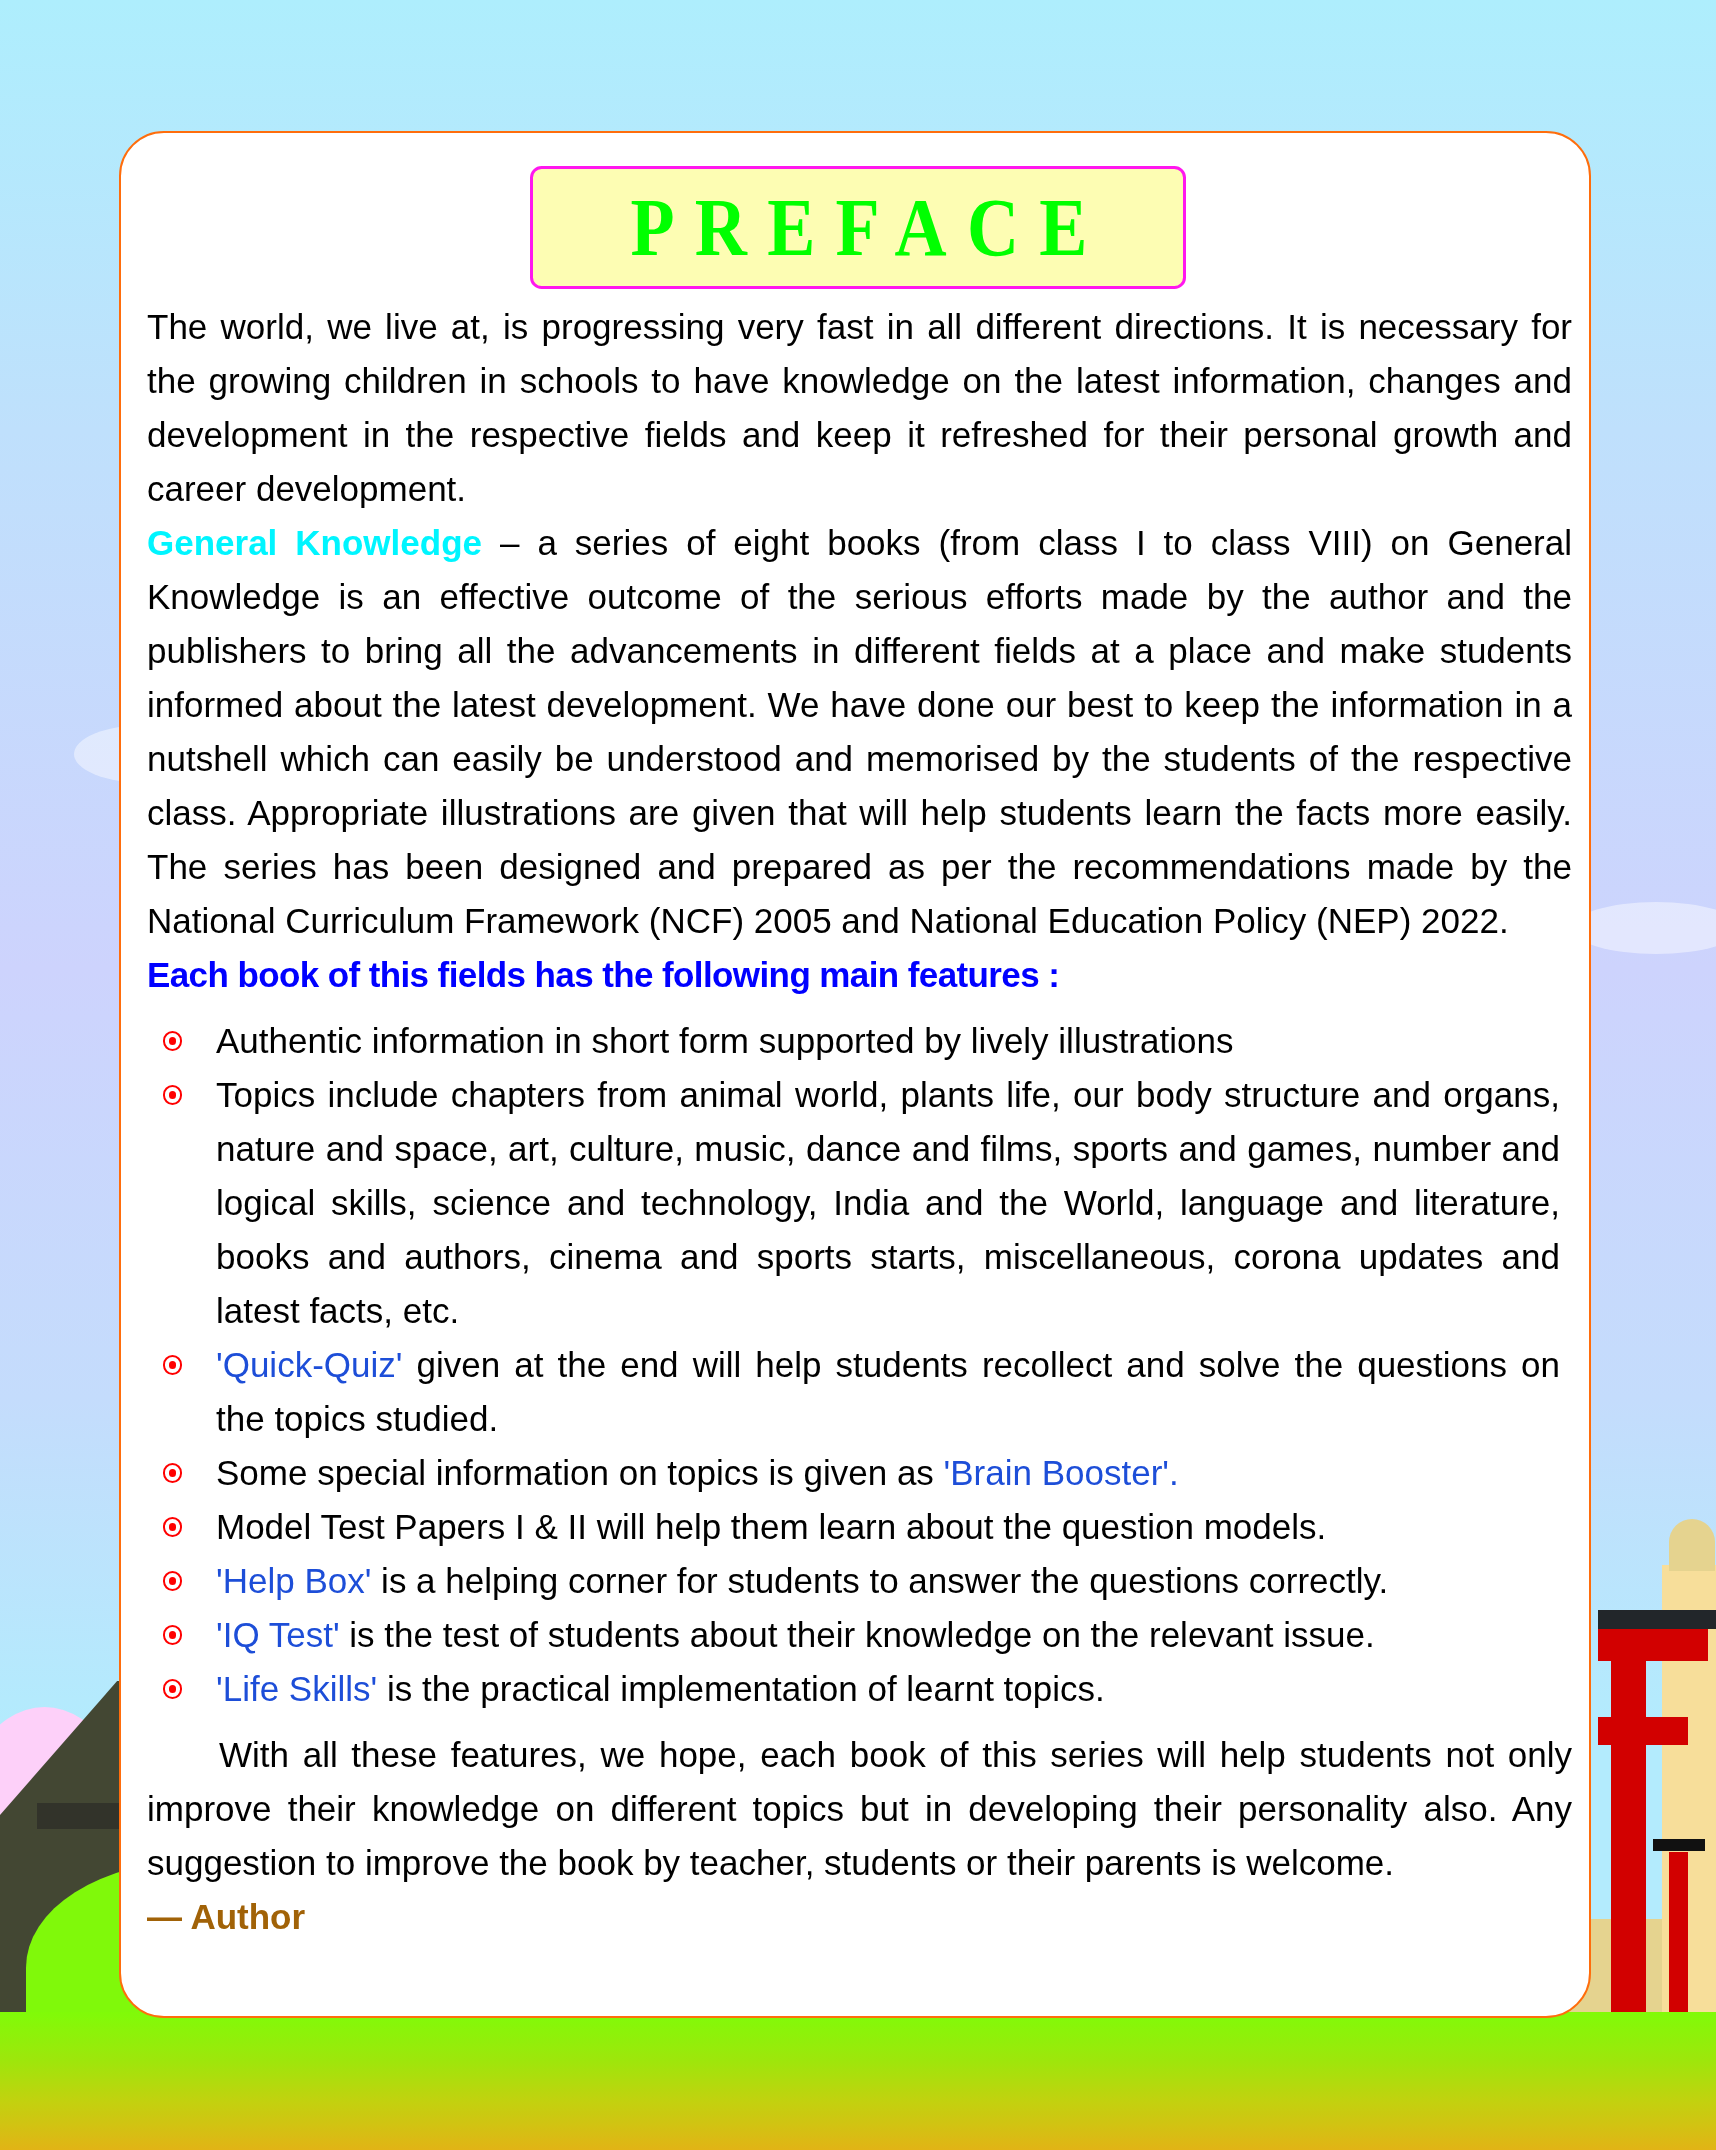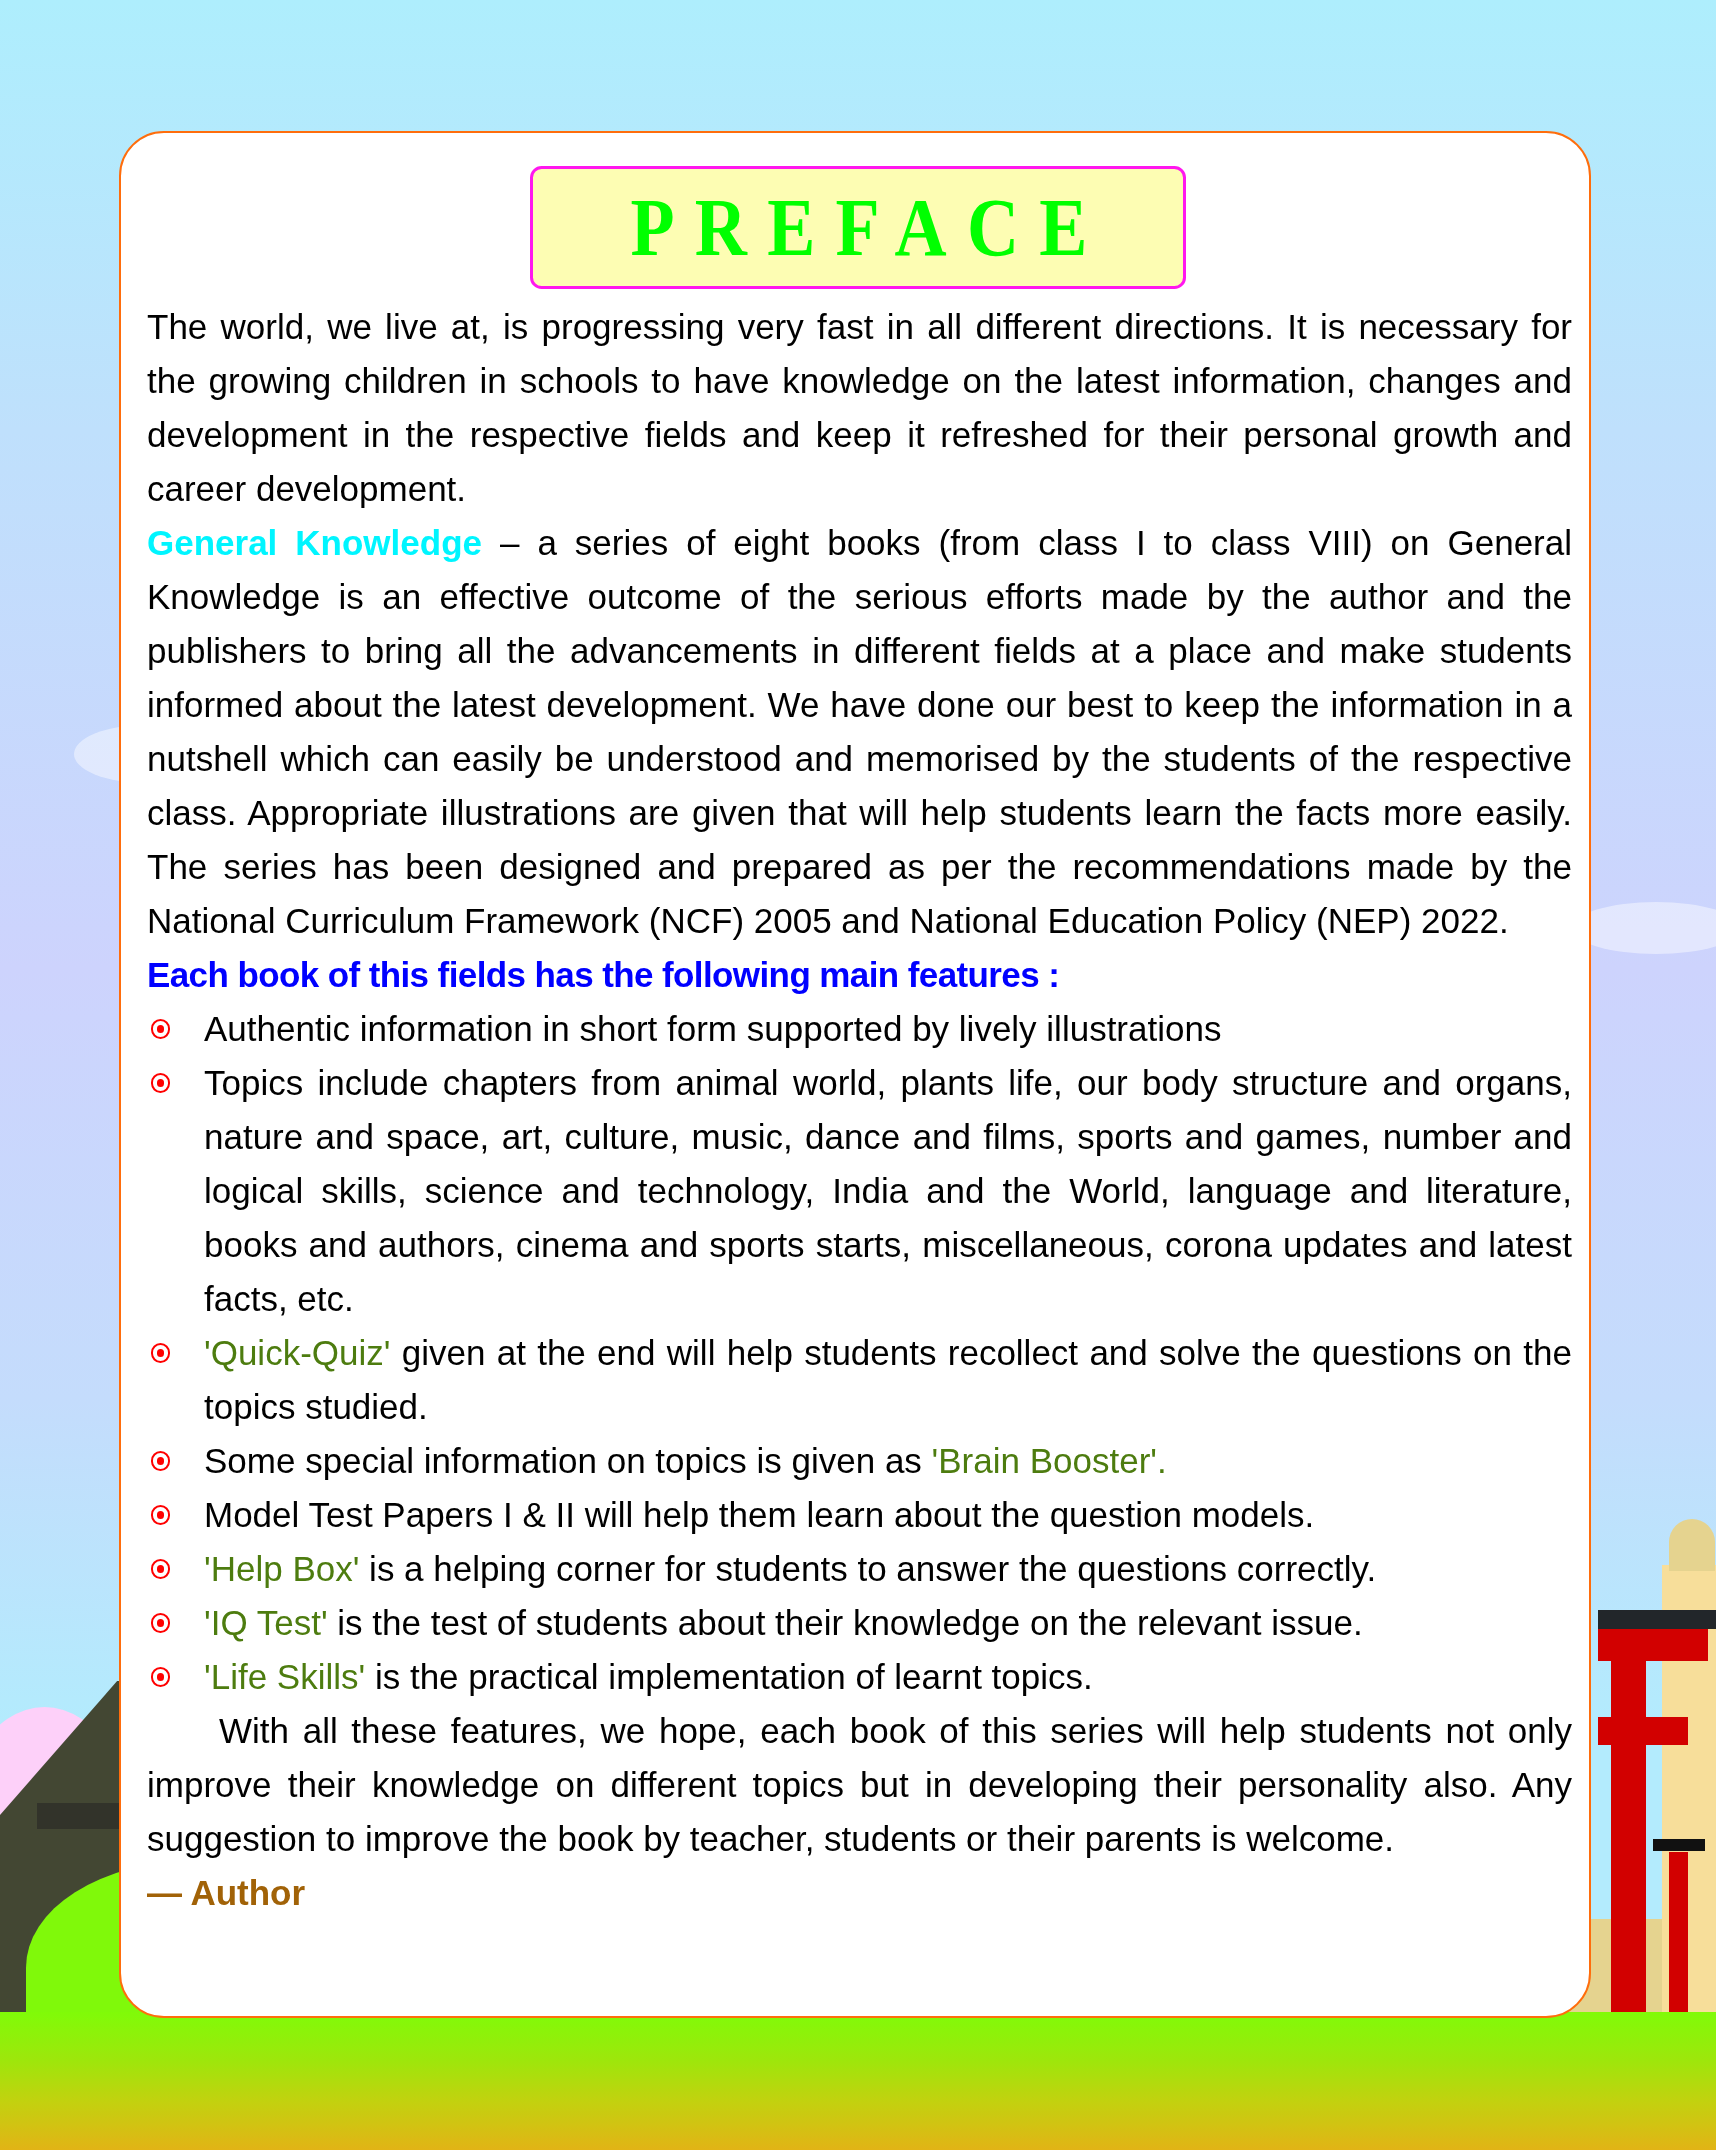--- a/index.html
+++ b/index.html
@@ -30,24 +30,24 @@
           background:#ffffff; border:2.6px solid #ff6d0c; border-radius:45px; box-sizing:border-box; }
   .title-box { position:absolute; left:530px; top:166px; width:656px; height:123px;
                background:#fdfdb3; border:3.2px solid #ff17ef; border-radius:11.6px; box-sizing:border-box;
                display:flex; align-items:center; justify-content:center; }
   .title { font-family:"Liberation Serif", serif; font-weight:bold; color:#00ff00;
            font-size:82px; letter-spacing:23px; margin-left:23px; transform:scaleX(0.88); }
 
   .content { position:absolute; left:147px; top:300px; width:1425px;
              font-size:35px; line-height:54px; color:#000; }
   .content p { margin:0; text-align:justify; text-align-last:auto; }
-  .hl { color:#4d7c0f; font-weight:normal; }
+  .hl { color:#1d4ed8; font-weight:normal; }
   .hl-b { color:#00f5ff; font-weight:bold; }
   .features-head { color:#0000ff; font-weight:bold; letter-spacing:-0.6px; }
-  ul.features { list-style:none; margin:0; padding:0; }
+  ul.features { list-style:none; margin:12px; padding:0; }
   ul.features li { position:relative; padding-left:57px; text-align:justify; }
   .bullet { position:absolute; left:3.9px; top:17.4px; width:15.5px; height:15.5px; border:2.6px solid #ff0000;
             border-radius:50%; box-sizing:content-box; }
   .bullet::after { content:""; position:absolute; left:3.9px; top:3.9px; width:7.7px; height:7.7px; border-radius:50%; background:#ff0000; }
   .indent { text-indent:72px; }
   .author { text-align:right; color:#a16207; font-weight:bold; padding-right:23px; }
 </style>
 </head>
 <body>
 

